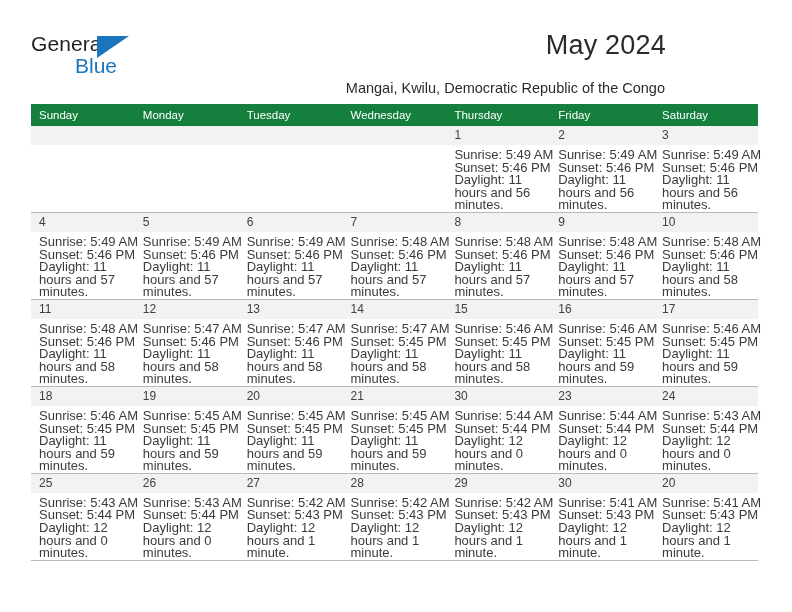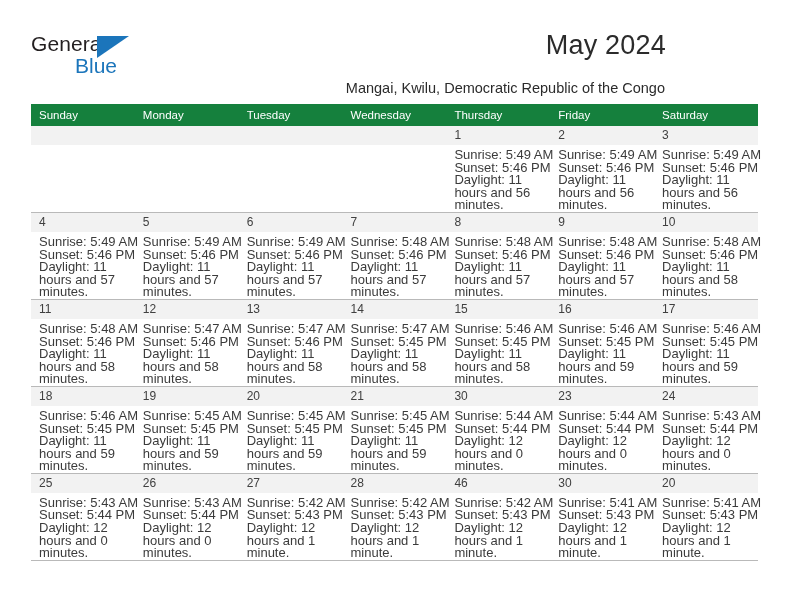--- a/index.html
+++ b/index.html
@@ -419,21 +419,21 @@
           </td>
           <td>
             <div class="daynum">28</div>
             <div class="info">
               <div>Sunrise: 5:42 AM</div>
               <div>Sunset: 5:43 PM</div>
               <div class="wrap">Daylight: 12 hours and 1 minute.</div>
             </div>
           </td>
           <td>
-            <div class="daynum">46</div>
+            <div class="daynum">29</div>
             <div class="info">
               <div>Sunrise: 5:42 AM</div>
               <div>Sunset: 5:43 PM</div>
               <div class="wrap">Daylight: 12 hours and 1 minute.</div>
             </div>
           </td>
           <td>
             <div class="daynum">30</div>
             <div class="info">
               <div>Sunrise: 5:41 AM</div>

